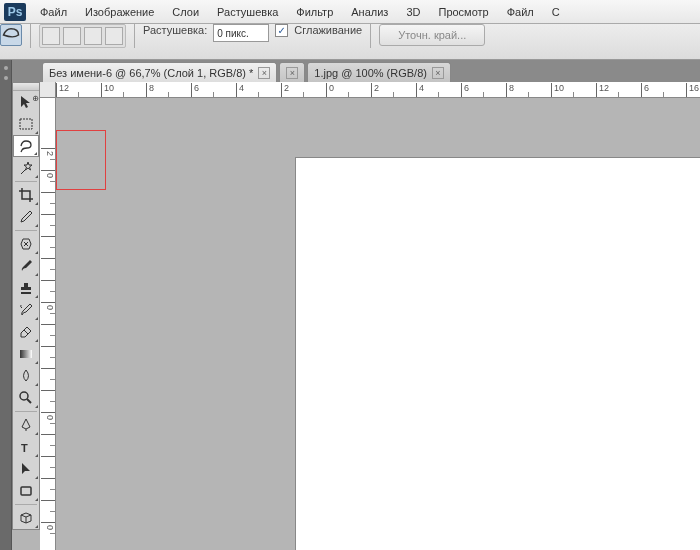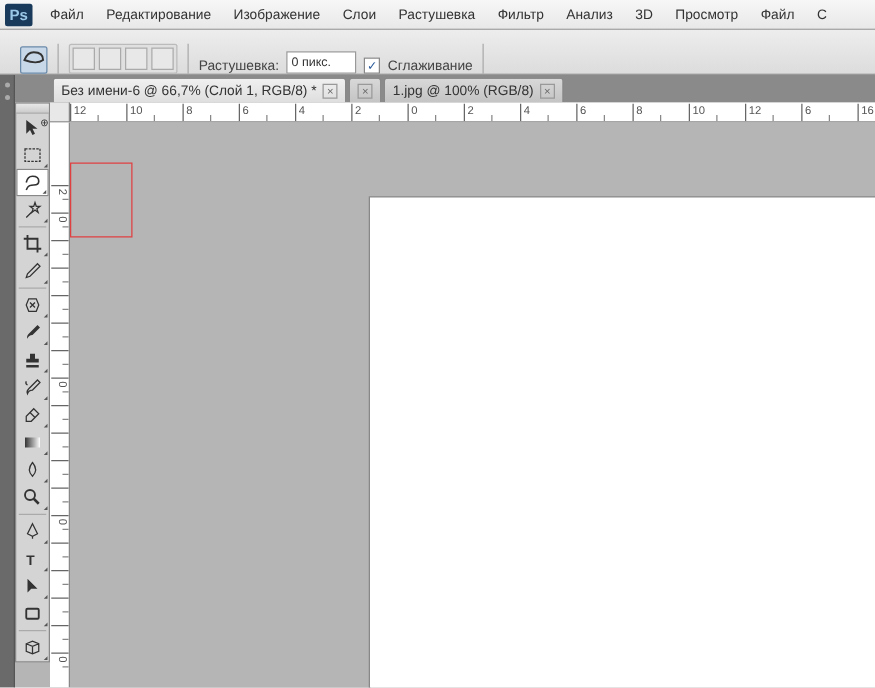--- a/index.html
+++ b/index.html
@@ -1,20 +1,20 @@
 <!DOCTYPE html>
 <html><head>
 <meta charset="utf-8">
 <style>
 *{box-sizing:border-box;margin:0;padding:0;font-family:"Segoe UI",Arial,sans-serif;font-size:11px;color:#333;user-select:none}
 body{width:700px;height:550px;background:#b5b5b5;overflow:hidden;position:relative}
 .menubar{height:24px;background:linear-gradient(#f7f7f7,#e8e8e8);border-bottom:1px solid #aaa;display:flex;align-items:center;padding:0 4px;gap:2px}
 .ps-logo{width:22px;height:18px;background:#1a3a5c;color:#9cc8e8;font-weight:bold;font-size:12px;display:flex;align-items:center;justify-content:center;border-radius:2px;margin-right:4px}
 .menu-item{padding:3px 8px;cursor:default}
-.optbar{height:36px;background:linear-gradient(#ededed,#dcdcdc);border-bottom:1px solid #999;display:flex;align-items:flex-end;padding:0 16px;gap:6px}
+.optbar{height:36px;background:linear-gradient(#ededed,#dcdcdc);border-bottom:1px solid #999;display:flex;align-items:flex-start;padding:0 0;gap:6px}
 .opt-icon{width:22px;height:22px;border:1px solid #999;background:#e8e8e8;display:flex;align-items:center;justify-content:center;border-radius:2px}
 .opt-icon.sel{background:#c8d8e8;border-color:#6a8aaa}
 .sep{width:1px;height:24px;background:#aaa;margin:0 2px}
 .opt-group{display:flex;gap:3px;border:1px solid #bbb;padding:2px;background:#e0e0e0;border-radius:2px}
 .small-btn{width:18px;height:18px;border:1px solid #aaa;background:#e8e8e8}
 .opt-label{color:#444}
 .opt-input{width:56px;height:18px;border:1px solid #999;background:#fff;font-size:10px;padding:0 3px}
 .checkbox{width:13px;height:13px;border:1px solid #888;background:#fff;display:inline-flex;align-items:center;justify-content:center;font-size:10px;color:#2a5a9a}
 .opt-btn{height:22px;padding:0 18px;border:1px solid #aaa;background:linear-gradient(#f5f5f5,#e0e0e0);border-radius:3px;color:#888}
 .tabbar{height:22px;background:#8a8a8a;display:flex;align-items:flex-end;padding-left:42px;gap:2px}
@@ -43,21 +43,20 @@
 .tool svg{width:16px;height:16px}
 .tb-sep{height:1px;background:#aaa;margin:2px 2px}
 .flower{position:absolute;right:0;top:180px;width:130px;height:240px}
 </style>
 </head>
 <body>
 
 <div class="menubar">
   <div class="ps-logo">Ps</div>
   <div class="menu-item">Файл</div>
-  <div class="menu-item">Редактирование</div>
   <div class="menu-item">Изображение</div>
   <div class="menu-item">Слои</div>
   <div class="menu-item">Растушевка</div>
   <div class="menu-item">Фильтр</div>
   <div class="menu-item">Анализ</div>
   <div class="menu-item">3D</div>
   <div class="menu-item">Просмотр</div>
   <div class="menu-item">Файл</div>
   <div class="menu-item">C</div>
 </div>
@@ -74,20 +73,21 @@
     <div class="small-btn"></div>
     <div class="small-btn"></div>
     <div class="small-btn"></div>
   </div>
   <div class="sep"></div>
   <span class="opt-label">Растушевка:</span>
   <input class="opt-input" value="0 пикс." style="">
   <span class="checkbox">✓</span>
   <span class="opt-label">Сглаживание</span>
   <div class="sep"></div>
+  <button class="opt-btn">Уточн. край...</button>
 </div>
 
 <div class="edge-grab">
   <div class="dot"></div>
     <div class="dot"></div>
 </div>
 
 <div class="tabbar">
   <div class="tab active">
       <span>Без имени-6 @ 66,7% (Слой 1, RGB/8) *</span>

